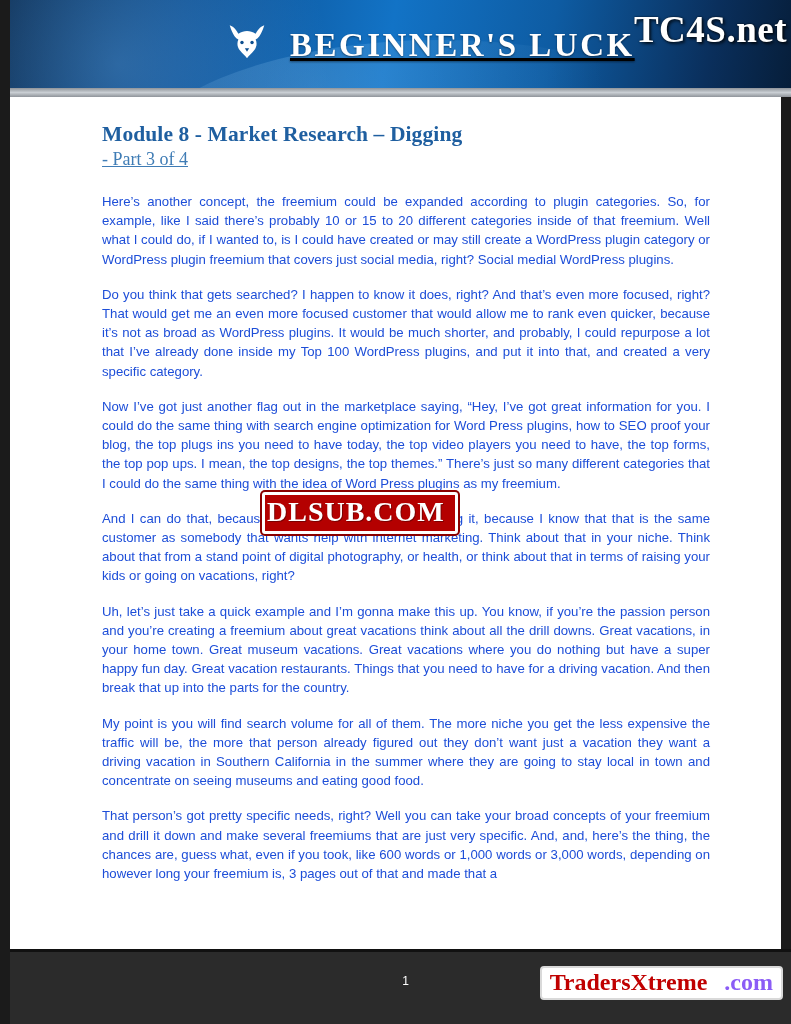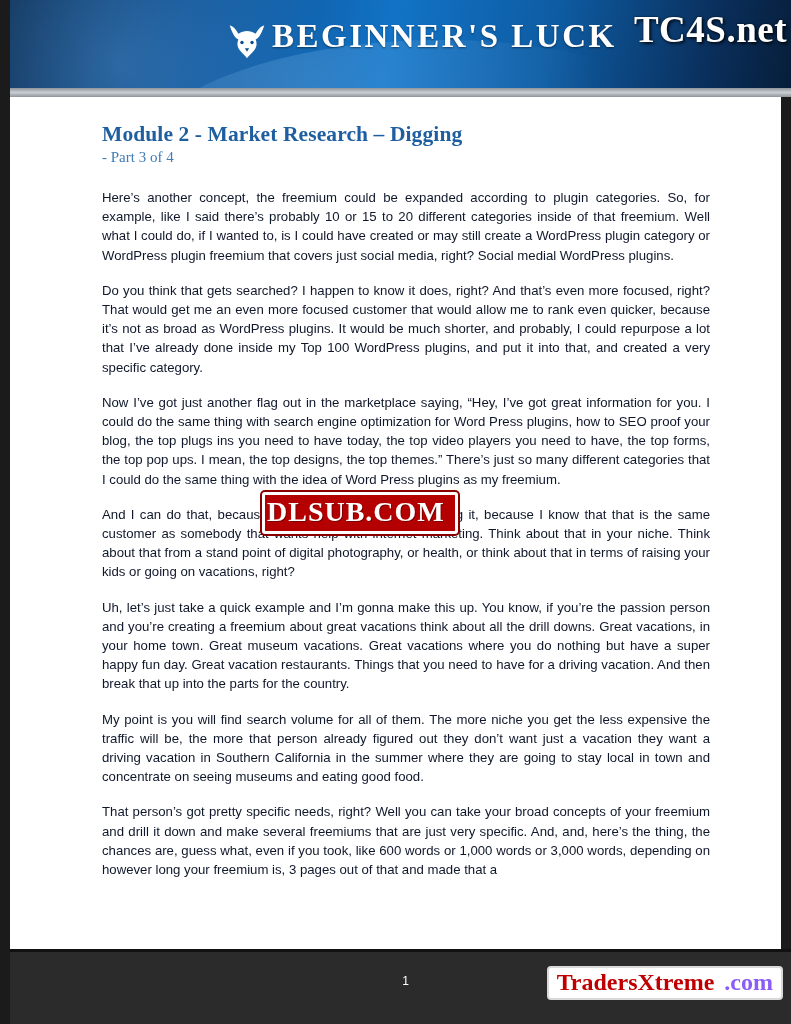--- a/index.html
+++ b/index.html
@@ -59,23 +59,24 @@
     height: 9px;
     background: #9aa0a6;
     background: linear-gradient(180deg, #8f949a 0%, #c9ced3 50%, #8f949a 100%);
   }
 
   .brand {
     position: absolute;
     left: 214px;
     top: 18px;
     display: flex;
-    align-items: flex-start;
-    gap: 2px;
+    align-items: flex-end;
+    gap: 20px;
     z-index: 3;
+    text-decoration: underline;
   }
   .bull-icon {
     width: 46px;
     height: 46px;
     flex: 0 0 auto;
   }
   .brand-text {
     color: #ffffff;
     font-family: "Liberation Serif", serif;
     font-size: 33px;
@@ -110,29 +111,30 @@
   .doc-title {
     font-family: "Liberation Serif", serif;
     font-size: 21.5px;
     color: #1f5fa0;
     font-weight: 600;
     margin: 0 0 2px 0;
     letter-spacing: 0.1px;
   }
   .doc-subtitle {
     font-family: "Liberation Serif", serif;
-    font-size: 15px;
+    font-size: 18px;
     color: #3f7cb5;
     margin: 0 0 22px 0;
+    text-decoration: underline;
   }
   .para {
     font-family: "Liberation Sans", sans-serif;
     font-size: 13.2px;
     line-height: 19.2px;
-    color: #0f172a;
+    color: #1d4ed8;
     text-align: justify;
     margin: 0 0 16px 0;
   }
 
   
   .watermark {
     position: absolute;
     left: 252px;
     top: 492px;
     z-index: 8;
@@ -175,21 +177,21 @@
   .footer-logo {
     position: absolute;
     right: 18px;
     top: 14px;
     background: #ffffff;
     border: 2px solid #d9d9d9;
     border-radius: 4px;
     padding: 2px 8px 3px 8px;
     display: flex;
     align-items: baseline;
-    gap: 10px;
+    gap: 17px;
   }
   .footer-logo-main {
     font-family: "Liberation Serif", serif;
     font-size: 24px;
     font-weight: 700;
     color: #c00000;
     letter-spacing: 0px;
     line-height: 1.05;
   }
   .footer-logo-tld {
@@ -217,21 +219,21 @@
           </g>
         </svg>
       </span>
       <span class="brand-text">BEGINNER'S  LUCK</span>
     </div>
     <div class="site-badge">TC4S.net</div>
   </div>
   <div class="header-rule"></div>
 
   <div class="content">
-    <h1 class="doc-title">Module 2 - Market Research – Digging</h1>
+    <h1 class="doc-title">Module 8 - Market Research – Digging</h1>
     <div class="doc-subtitle">- Part 3 of 4</div>
 
     <p class="para">Here’s another concept, the freemium could be expanded according to plugin categories. So, for example, like I said there’s probably 10 or 15 to 20 different categories inside of that freemium. Well what I could do, if I wanted to, is I could have created or may still create a WordPress plugin category or WordPress plugin freemium that covers just social media, right? Social medial WordPress plugins.</p>
     <p class="para">Do you think that gets searched? I happen to know it does, right? And that’s even more focused, right? That would get me an even more focused customer that would allow me to rank even quicker, because it’s not as broad as WordPress plugins. It would be much shorter, and probably, I could repurpose a lot that I’ve already done inside my Top 100 WordPress plugins, and put it into that, and created a very specific category.</p>
     <p class="para">Now I’ve got just another flag out in the marketplace saying, “Hey, I’ve got great information for you. I could do the same thing with search engine optimization for Word Press plugins, how to SEO proof your blog, the top plugs ins you need to have today, the top video players you need to have, the top forms, the top pop ups. I mean, the top designs, the top themes.” There’s just so many different categories that I could do the same thing with the idea of Word Press plugins as my freemium.</p>
     <p class="para">And I can do that, because I know,I am successful in doing it, because I know that that is the same customer as somebody that wants help with internet marketing. Think about that in your niche. Think about that from a stand point of digital photography, or health, or think about that in terms of raising your kids or going on vacations, right?</p>
     <p class="para">Uh, let’s just take a quick example and I’m gonna make this up. You know, if you’re the passion person and you’re creating a freemium about great vacations think about all the drill downs. Great vacations, in your home town. Great museum vacations. Great vacations where you do nothing but have a super happy fun day. Great vacation restaurants. Things that you need to have for a driving vacation. And then break that up into the parts for the country.</p>
     <p class="para">My point is you will find search volume for all of them. The more niche you get the less expensive the traffic will be, the more that person already figured out they don’t want just a vacation they want a driving vacation in Southern California in the summer where they are going to stay local in town and concentrate on seeing museums and eating good food.</p>
     <p class="para">That person’s got pretty specific needs, right? Well you can take your broad concepts of your freemium and drill it down and make several freemiums that are just very specific. And, and, here’s the thing, the chances are, guess what, even if you took, like 600 words or 1,000 words or 3,000 words, depending on however long your freemium is, 3 pages out of that and made that a</p>
   </div>

